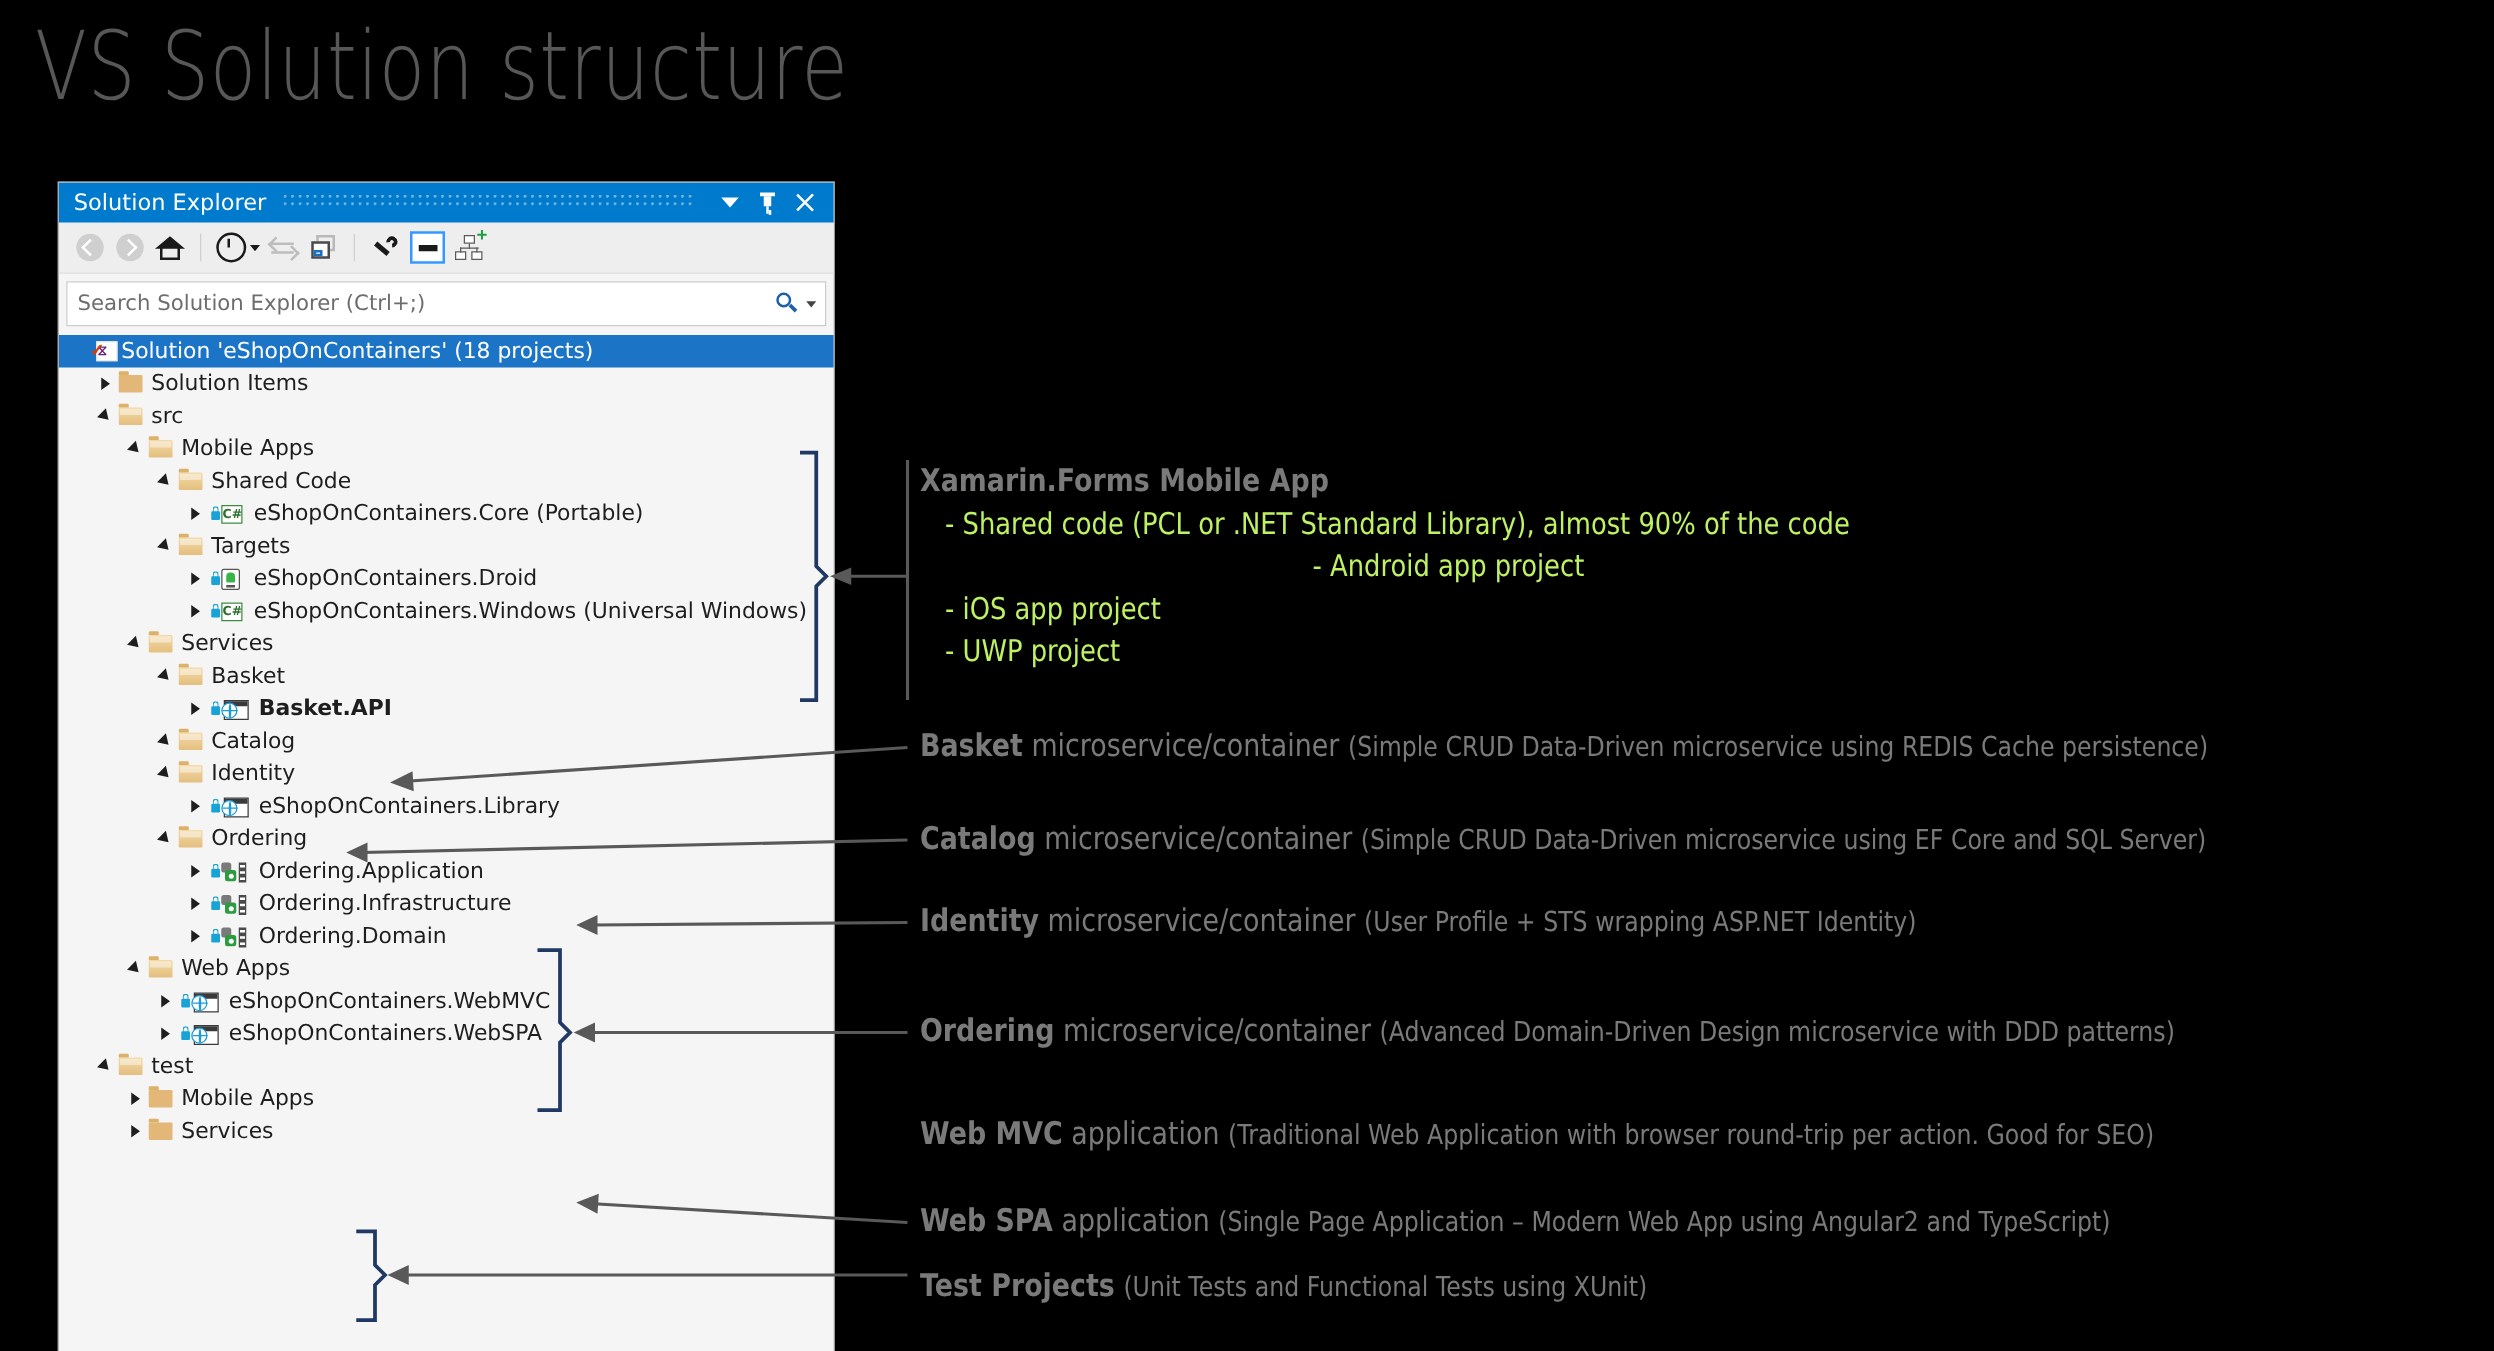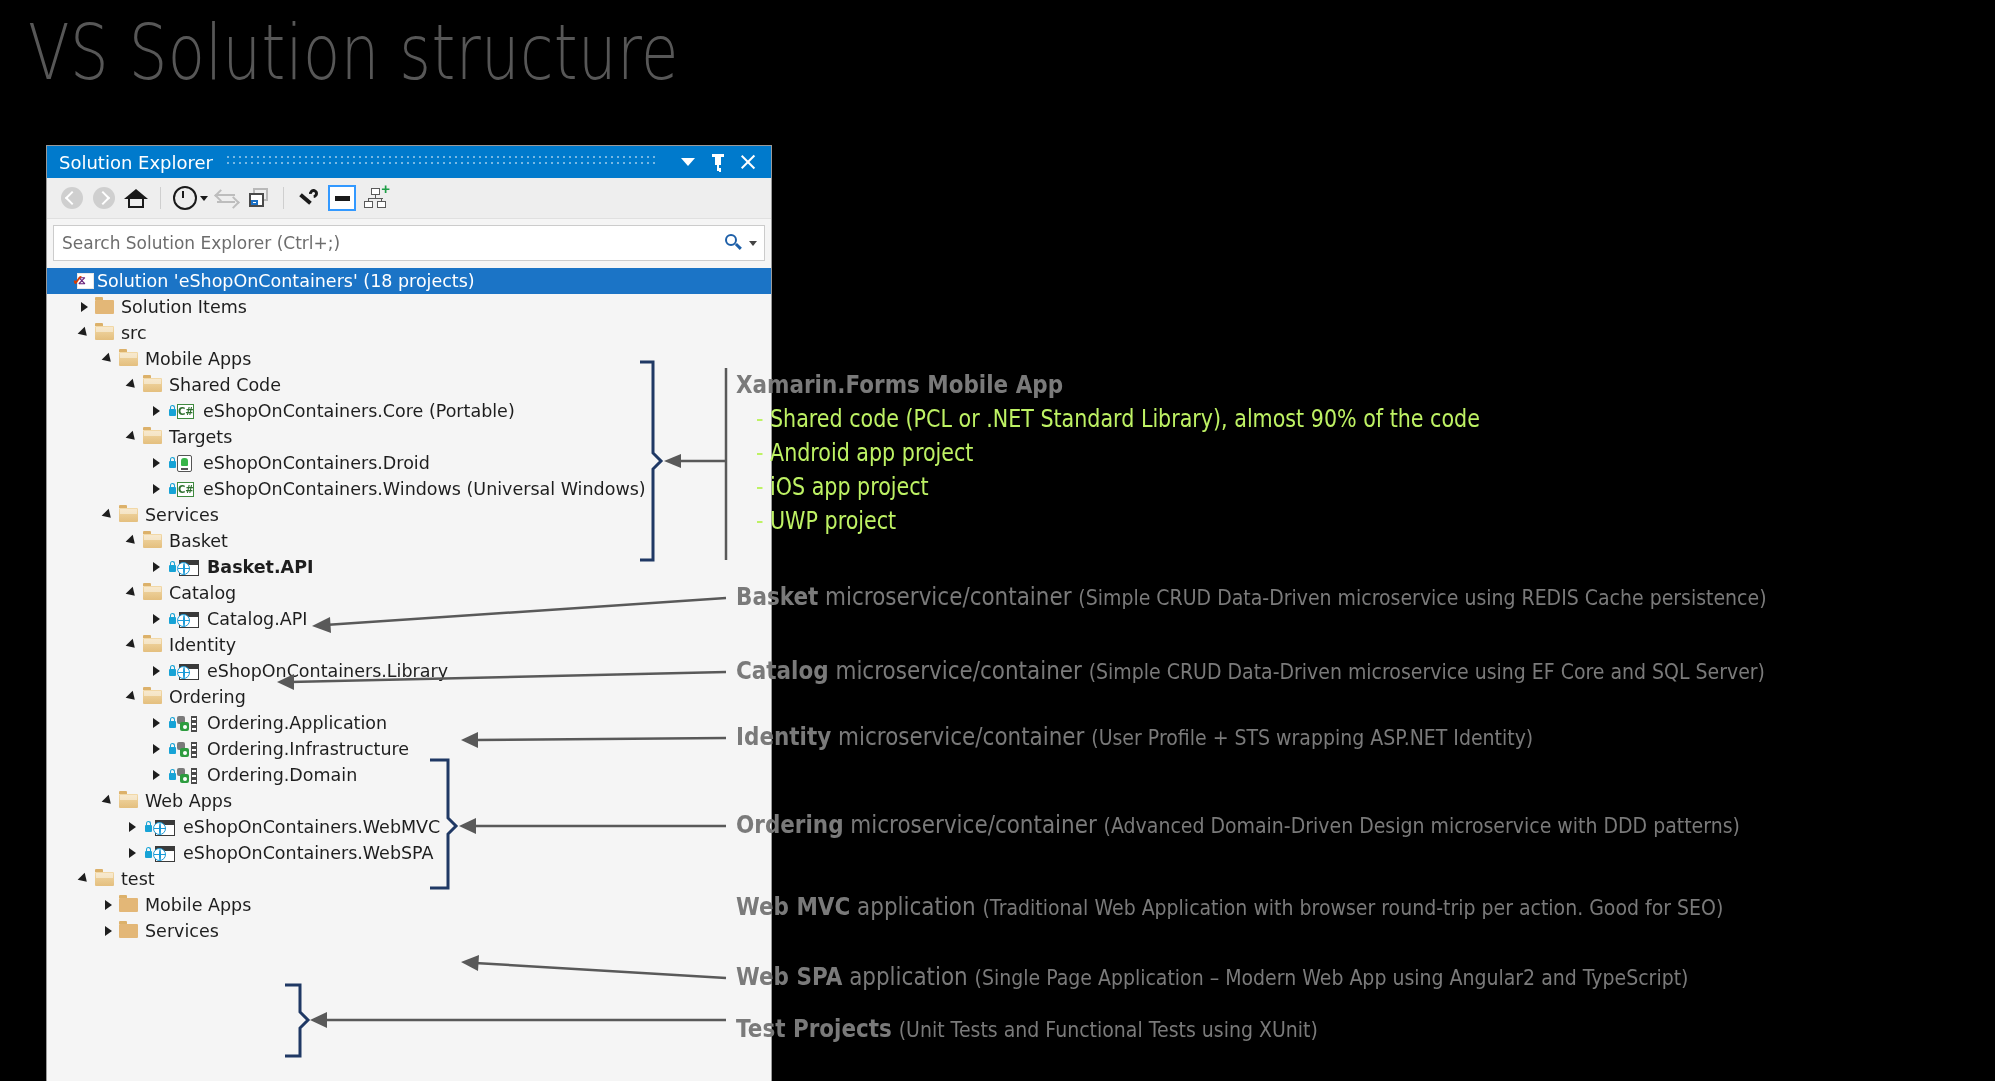--- a/index.html
+++ b/index.html
@@ -15,21 +15,21 @@
     font-weight:300;
     font-size:76px;
     letter-spacing:0.5px;
     color:#575757;
     white-space:nowrap;
     transform:scaleX(0.80);
     transform-origin:left top;
   }
   
   #se-window{
-    position:absolute;left:47px;top:146px;width:724px;height:935px;
+    position:absolute;left:47px;top:146px;width:620px;height:935px;
     background:#f5f5f5;
     box-shadow:0 0 0 1px #9a9a9a;
     overflow:hidden;
   }
   #se-titlebar{
     height:32px;background:#007acc;position:relative;
     display:flex;align-items:center;
   }
   #se-titlebar .title{
     color:#ffffff;font-size:18px;margin-left:12px;white-space:nowrap;
@@ -379,35 +379,20 @@
       </div>
       <div class="row">
         <span style="display:inline-block;width:78px"></span>
         <span class="exp open"></span>
         <span class="ic" style="">
           <span class="folder open"></span>
         </span>
         <span class="lbl">Catalog</span>
       </div>
       <div class="row">
-        <span style="display:inline-block;width:102px"></span>
-        <span class="exp closed"></span>
-        <span class="ic" style="flex-basis:34px;width:34px;">
-          <span class="lock">
-            <i></i>
-            <b></b>
-          </span>
-          <span class="webp">
-            <span class="win"></span>
-            <span class="globe"></span>
-          </span>
-        </span>
-        <span class="lbl">Catalog.API</span>
-      </div>
-      <div class="row">
         <span style="display:inline-block;width:78px"></span>
         <span class="exp open"></span>
         <span class="ic" style="">
           <span class="folder open"></span>
         </span>
         <span class="lbl">Identity</span>
       </div>
       <div class="row">
         <span style="display:inline-block;width:102px"></span>
         <span class="exp closed"></span>
@@ -570,21 +555,21 @@
   <polygon points="461,962 479,955 478,971" fill="#595959"></polygon>
 
   <path d="M 285 985 L 300 985 L 300 1012 L 308 1020 L 300 1028 L 300 1056 L 285 1056" fill="none" stroke="#1f3864" stroke-width="3"></path>
   <line x1="726" y1="1020" x2="324" y2="1020" stroke="#595959" stroke-width="2.5"></line>
   <polygon points="310,1020 327,1012 327,1028" fill="#595959"></polygon>
 </svg>
 
 <div class="ann" style="left:736px;top:370px;">
   <div class="hd"><span class="cond">Xamarin.Forms Mobile App</span></div>
   <div class="ann-sub" style="margin-top:6px;padding-left:20px;"><span class="cond">- Shared code (PCL or .NET Standard Library), almost 90% of the code</span></div>
-  <div class="ann-sub" style="margin-top:6px;padding-left:20px;"><span class="cond">- Android app project</span></div>
+  <div class="ann-sub" style="margin-top:6px;padding-left:20px;text-align:center;"><span class="cond">- Android app project</span></div>
   <div class="ann-sub" style="margin-top:6px;padding-left:20px;"><span class="cond">- iOS app project</span></div>
   <div class="ann-sub" style="margin-top:6px;padding-left:20px;"><span class="cond">- UWP project</span></div>
 </div>
 
 <div class="ann" id="ann-list" style="position: absolute; left: 736px; top: 0px; width: 1250px; height: 1081px;">
     <div style="position: absolute; left: 0px; top: 582px; white-space: nowrap;"><span class="cond"><span class="hd">Basket</span><span class="md"> microservice/container </span><span class="sm">(Simple CRUD Data-Driven microservice using REDIS Cache persistence)</span></span></div>
     <div style="position: absolute; left: 0px; top: 656px; white-space: nowrap;"><span class="cond"><span class="hd">Catalog</span><span class="md"> microservice/container </span><span class="sm">(Simple CRUD Data-Driven microservice using EF Core and SQL Server)</span></span></div>
     <div style="position: absolute; left: 0px; top: 722px; white-space: nowrap;"><span class="cond"><span class="hd">Identity</span><span class="md"> microservice/container </span><span class="sm">(User Profile + STS wrapping ASP.NET Identity)</span></span></div>
     <div style="position: absolute; left: 0px; top: 810px; white-space: nowrap;"><span class="cond"><span class="hd">Ordering</span><span class="md"> microservice/container </span><span class="sm">(Advanced Domain-Driven Design microservice with DDD patterns)</span></span></div>
     <div style="position: absolute; left: 0px; top: 892px; white-space: nowrap;"><span class="cond"><span class="hd">Web MVC</span><span class="md"> application </span><span class="sm">(Traditional Web Application with browser round-trip per action. Good for SEO)</span></span></div>

